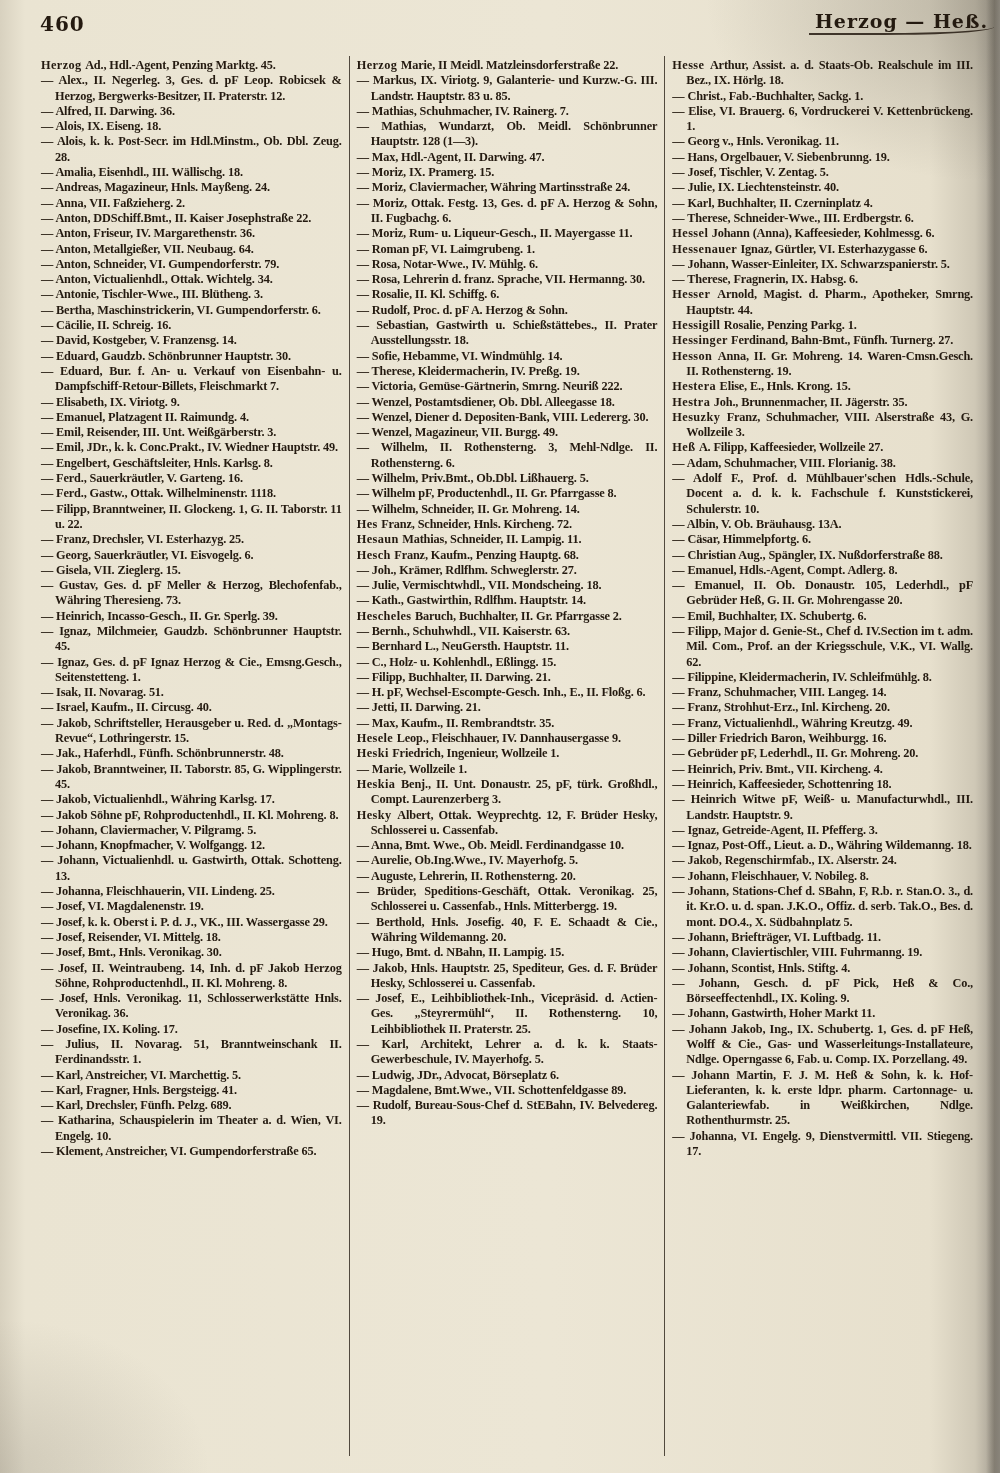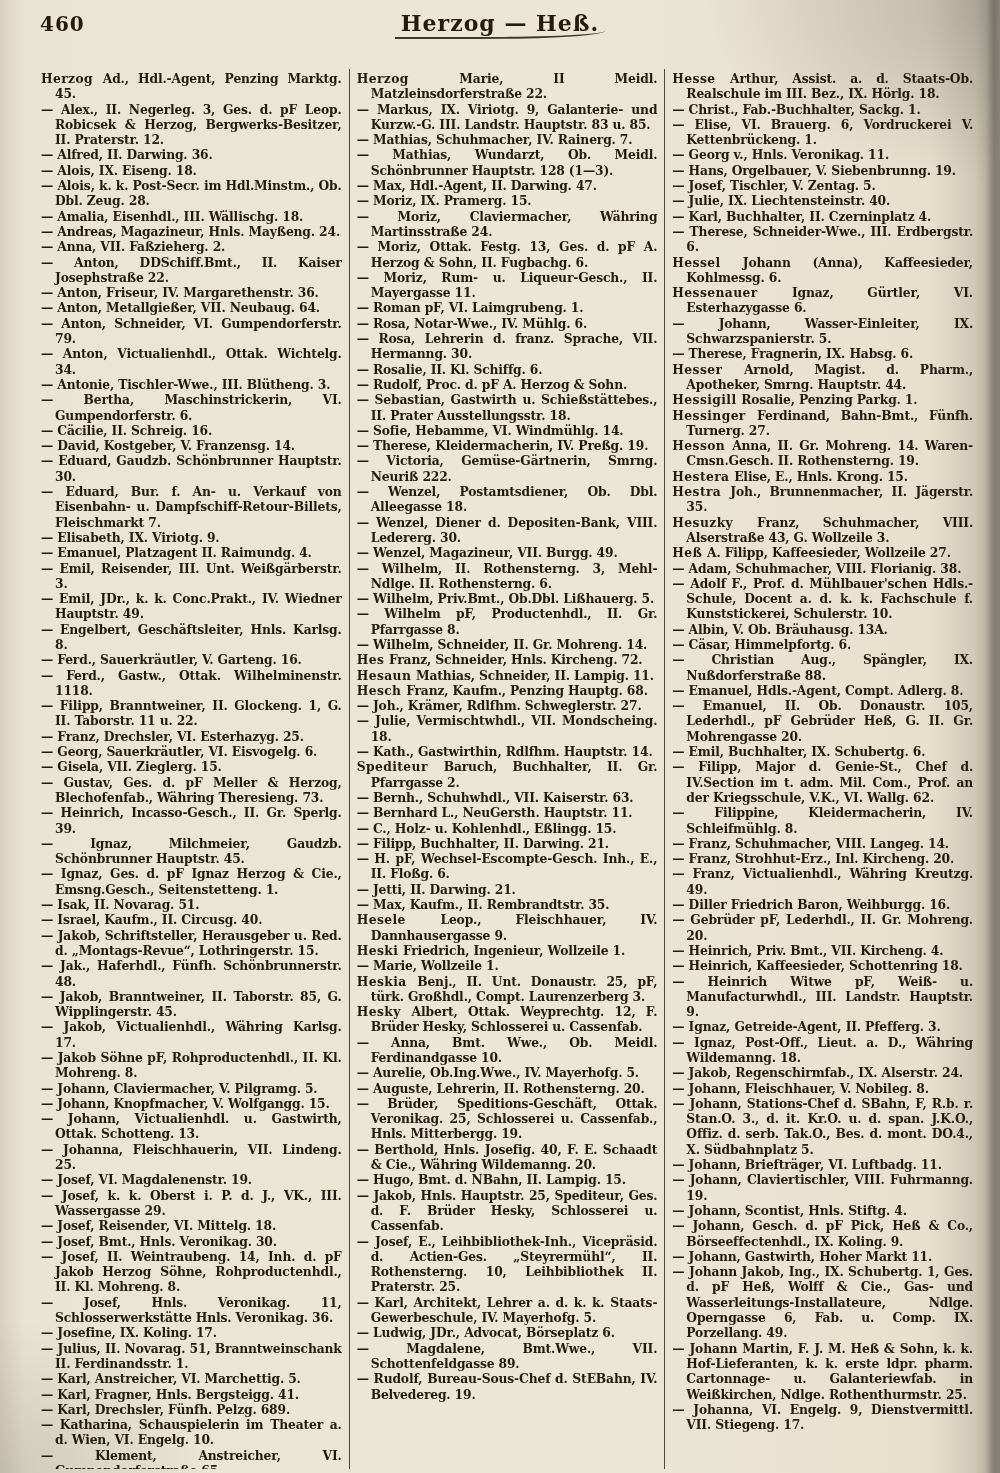--- a/index.html
+++ b/index.html
@@ -16,49 +16,50 @@
     color:#241a10;
   }
   .edge-strip{
     position:absolute;top:0;right:0;width:14px;height:100%;
     background:linear-gradient(90deg,rgba(90,85,75,0) 0,rgba(90,85,75,.45) 60%,#8a857b 100%);
     pointer-events:none;
   }
   .header-row{
     position:relative;
     height:40px;
-    padding-top:25px;
+    padding-top:12px;
   }
   .page-number{
     position:absolute;left:40px;top:12px;
     font-size:20px;font-weight:bold;letter-spacing:1px;
   }
   .running-head{
-    position:absolute;left:0;right:0;top:10px;
-    text-align:center;
-    font-size:22px;font-weight:bold;
+    position:absolute;left:0;right:6px;top:10px;
+    text-align:right;
+    font-size:19px;font-weight:bold;
     letter-spacing:1px;
   }
   .running-head .rh-inner{
     display:inline-block;
     padding:0 6px 1px 6px;
     border-bottom:2px solid rgba(36,26,16,.85);
     border-radius:0 0 60%/8px 8px;
   }
   .columns{
     display:flex;
     align-items:stretch;
     margin:4px 20px 0 34px;
     height:1400px;
     overflow:hidden;
   }
   .col{
     flex:1 1 0;
     padding:2px 7px 0 7px;
     overflow:hidden;
+    font-family:Liberation Serif, serif;
   }
   .col + .col{ border-left:1px solid rgba(42,34,24,.8); }
   .entry{
     font-size:12.3px;
     line-height:15.3px;
     font-weight:bold;
     letter-spacing:-0.15px;
     padding-left:14px;
     text-indent:-14px;
     text-align:justify;
@@ -119,21 +120,21 @@
         <div class="entry">— Ignaz, Milchmeier, Gaudzb. Schönbrunner Hauptstr. 45.</div>
         <div class="entry">— Ignaz, Ges. d. pF Ignaz Herzog &amp; Cie., Emsng.Gesch., Seitenstetteng. 1.</div>
         <div class="entry">— Isak, II. Novarag. 51.</div>
         <div class="entry">— Israel, Kaufm., II. Circusg. 40.</div>
         <div class="entry">— Jakob, Schriftsteller, Herausgeber u. Red. d. „Montags-Revue“, Lothringerstr. 15.</div>
         <div class="entry">— Jak., Haferhdl., Fünfh. Schönbrunnerstr. 48.</div>
         <div class="entry">— Jakob, Branntweiner, II. Taborstr. 85, G. Wipplingerstr. 45.</div>
         <div class="entry">— Jakob, Victualienhdl., Währing Karlsg. 17.</div>
         <div class="entry">— Jakob Söhne pF, Rohproductenhdl., II. Kl. Mohreng. 8.</div>
         <div class="entry">— Johann, Claviermacher, V. Pilgramg. 5.</div>
-        <div class="entry">— Johann, Knopfmacher, V. Wolfgangg. 15.</div>
+        <div class="entry">— Johann, Knopfmacher, V. Wolfgangg. 12.</div>
         <div class="entry">— Johann, Victualienhdl. u. Gastwirth, Ottak. Schotteng. 13.</div>
         <div class="entry">— Johanna, Fleischhauerin, VII. Lindeng. 25.</div>
         <div class="entry">— Josef, VI. Magdalenenstr. 19.</div>
         <div class="entry">— Josef, k. k. Oberst i. P. d. J., VK., III. Wassergasse 29.</div>
         <div class="entry">— Josef, Reisender, VI. Mittelg. 18.</div>
         <div class="entry">— Josef, Bmt., Hnls. Veronikag. 30.</div>
         <div class="entry">— Josef, II. Weintraubeng. 14, Inh. d. pF Jakob Herzog Söhne, Rohproductenhdl., II. Kl. Mohreng. 8.</div>
         <div class="entry">— Josef, Hnls. Veronikag. 11, Schlosserwerkstätte Hnls. Veronikag. 36.</div>
         <div class="entry">— Josefine, IX. Koling. 17.</div>
         <div class="entry">— Julius, II. Novarag. 51, Branntweinschank II. Ferdinandsstr. 1.</div>
@@ -168,21 +169,21 @@
         <div class="entry">— Wilhelm, II. Rothensterng. 3, Mehl-Ndlge. II. Rothensterng. 6.</div>
         <div class="entry">— Wilhelm, Priv.Bmt., Ob.Dbl. Lißhauerg. 5.</div>
         <div class="entry">— Wilhelm pF, Productenhdl., II. Gr. Pfarrgasse 8.</div>
         <div class="entry">— Wilhelm, Schneider, II. Gr. Mohreng. 14.</div>
         <div class="entry"><span class="surname">Hes </span>Franz, Schneider, Hnls. Kircheng. 72.</div>
         <div class="entry"><span class="surname">Hesaun </span>Mathias, Schneider, II. Lampig. 11.</div>
         <div class="entry"><span class="surname">Hesch </span>Franz, Kaufm., Penzing Hauptg. 68.</div>
         <div class="entry">— Joh., Krämer, Rdlfhm. Schweglerstr. 27.</div>
         <div class="entry">— Julie, Vermischtwhdl., VII. Mondscheing. 18.</div>
         <div class="entry">— Kath., Gastwirthin, Rdlfhm. Hauptstr. 14.</div>
-        <div class="entry"><span class="surname">Spediteur </span>Baruch, Buchhalter, II. Gr. Pfarrgasse 2.</div>
+        <div class="entry"><span class="surname">Hescheles </span>Baruch, Buchhalter, II. Gr. Pfarrgasse 2.</div>
         <div class="entry">— Bernh., Schuhwhdl., VII. Kaiserstr. 63.</div>
         <div class="entry">— Bernhard L., NeuGersth. Hauptstr. 11.</div>
         <div class="entry">— C., Holz- u. Kohlenhdl., Eßlingg. 15.</div>
         <div class="entry">— Filipp, Buchhalter, II. Darwing. 21.</div>
         <div class="entry">— H. pF, Wechsel-Escompte-Gesch. Inh., E., II. Floßg. 6.</div>
         <div class="entry">— Jetti, II. Darwing. 21.</div>
         <div class="entry">— Max, Kaufm., II. Rembrandtstr. 35.</div>
         <div class="entry"><span class="surname">Hesele </span>Leop., Fleischhauer, IV. Dannhausergasse 9.</div>
         <div class="entry"><span class="surname">Heski </span>Friedrich, Ingenieur, Wollzeile 1.</div>
         <div class="entry">— Marie, Wollzeile 1.</div>

